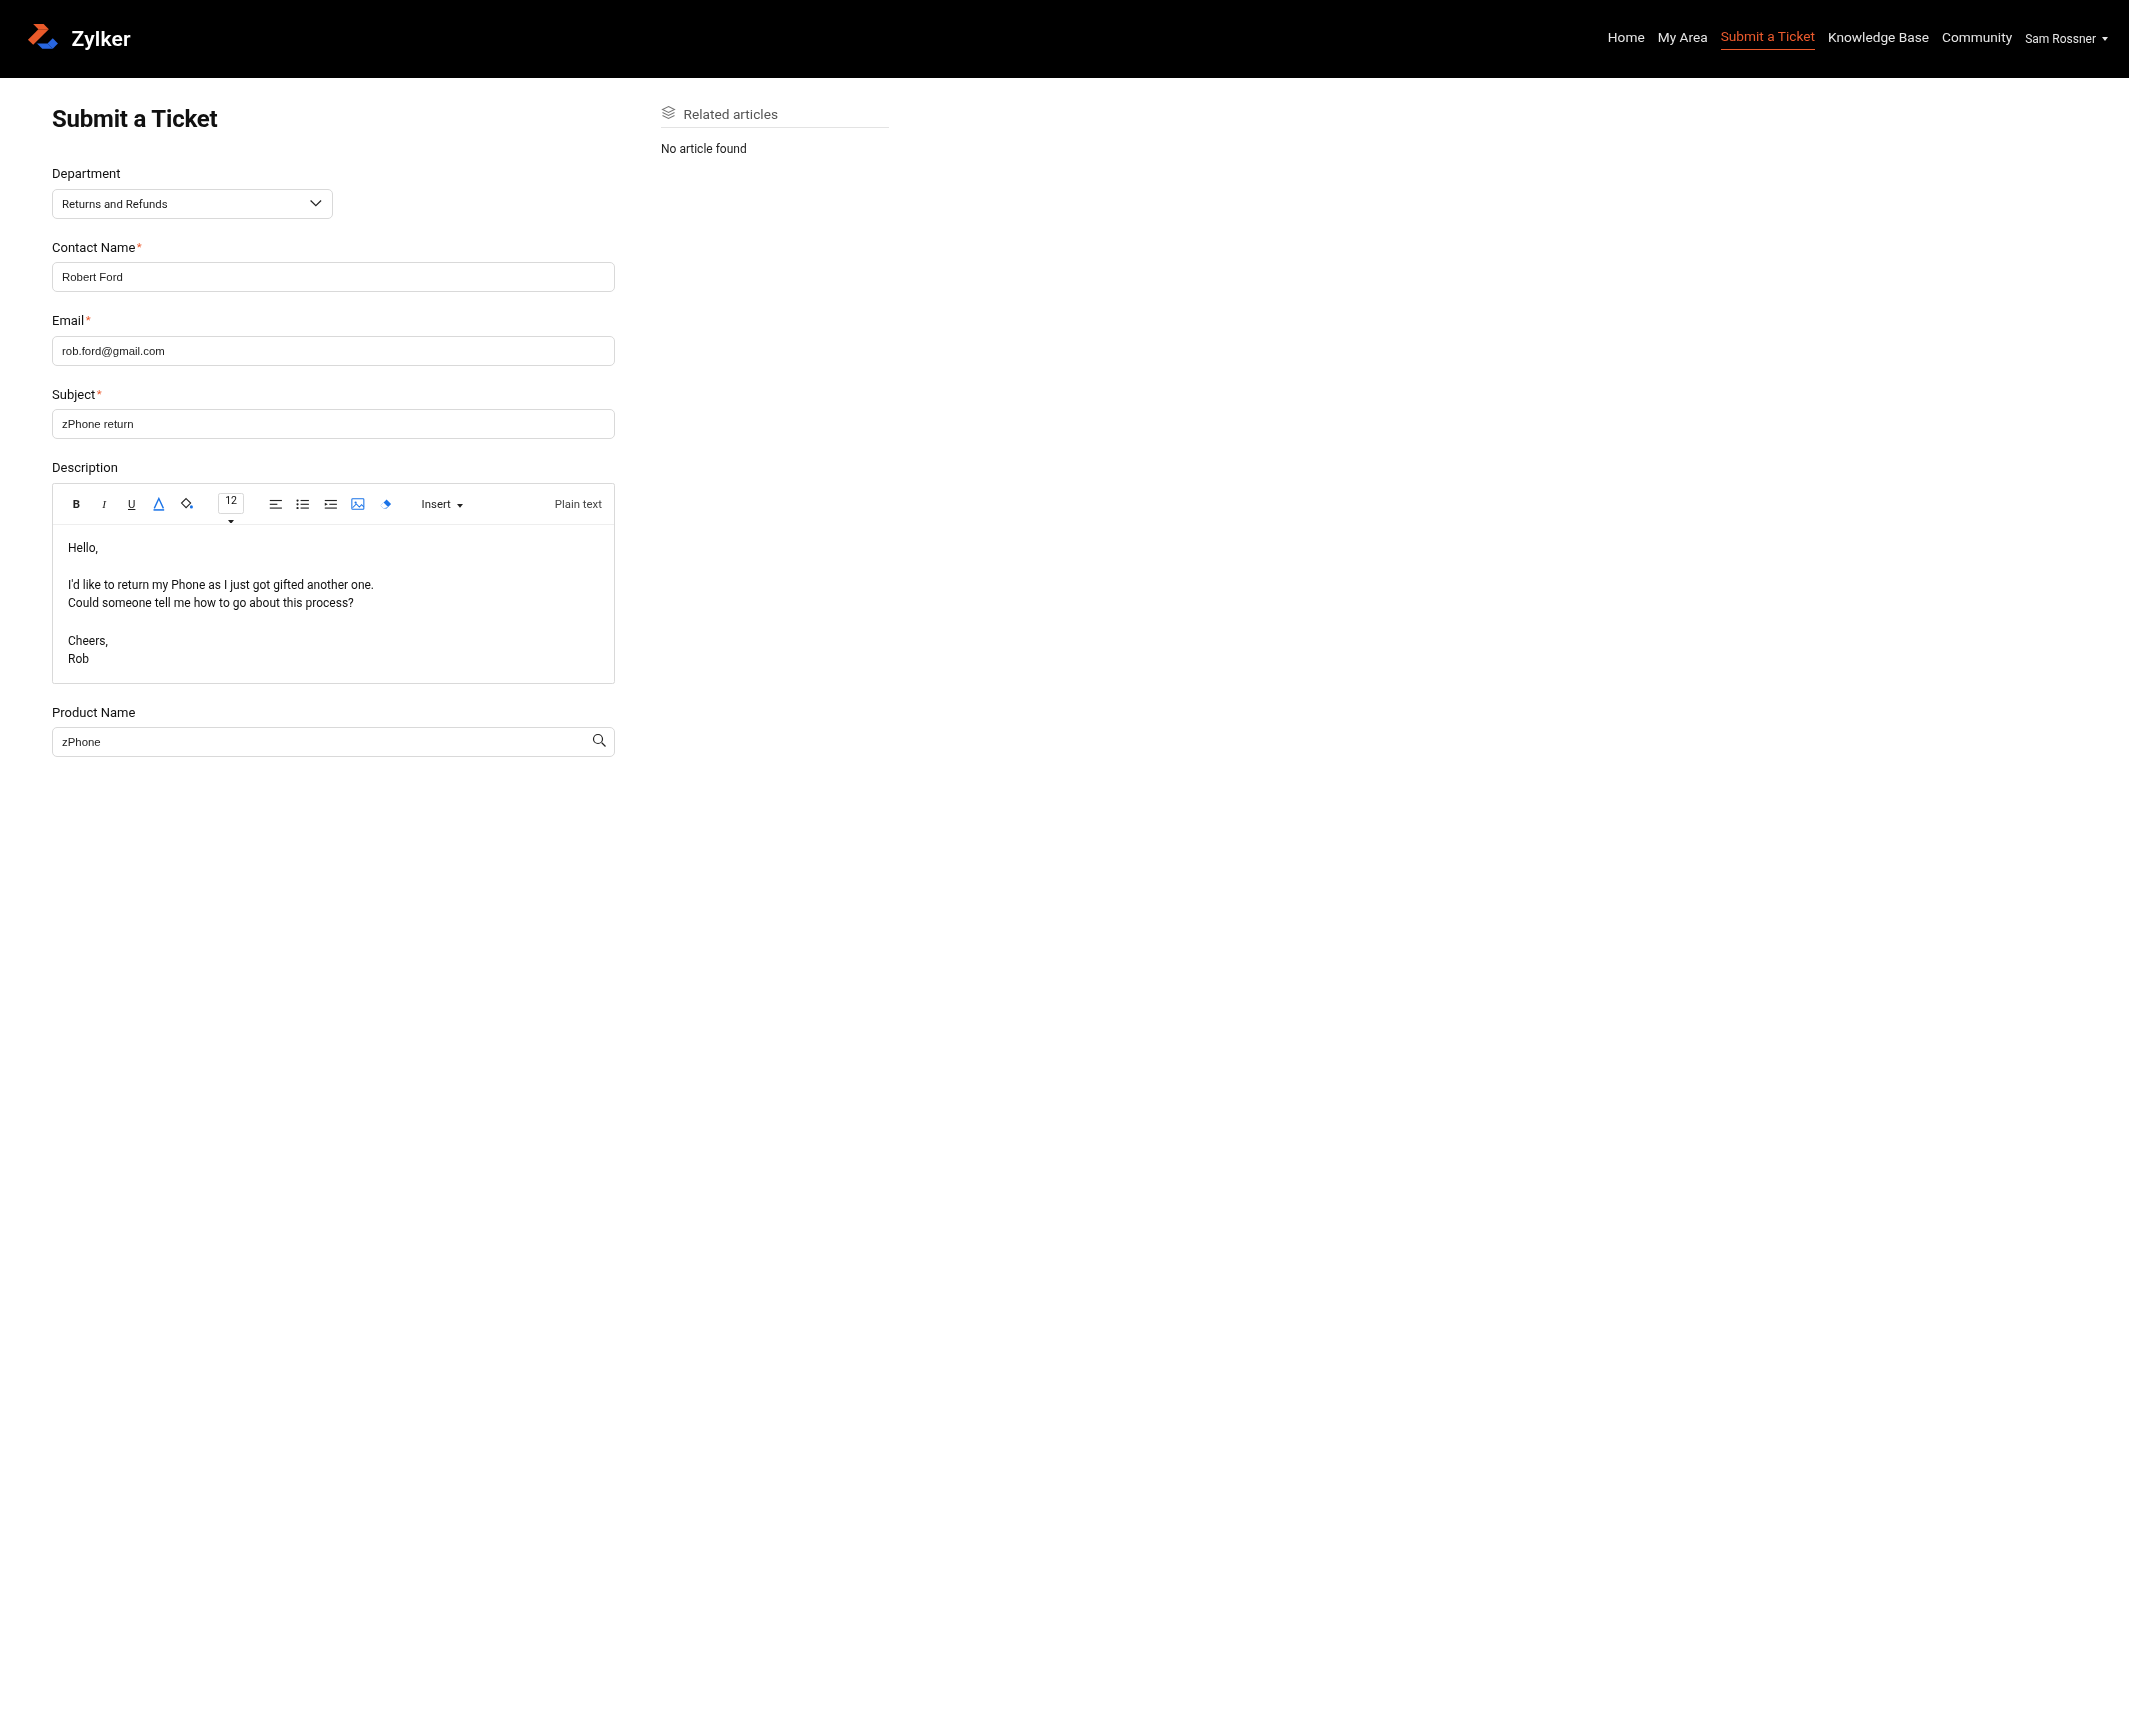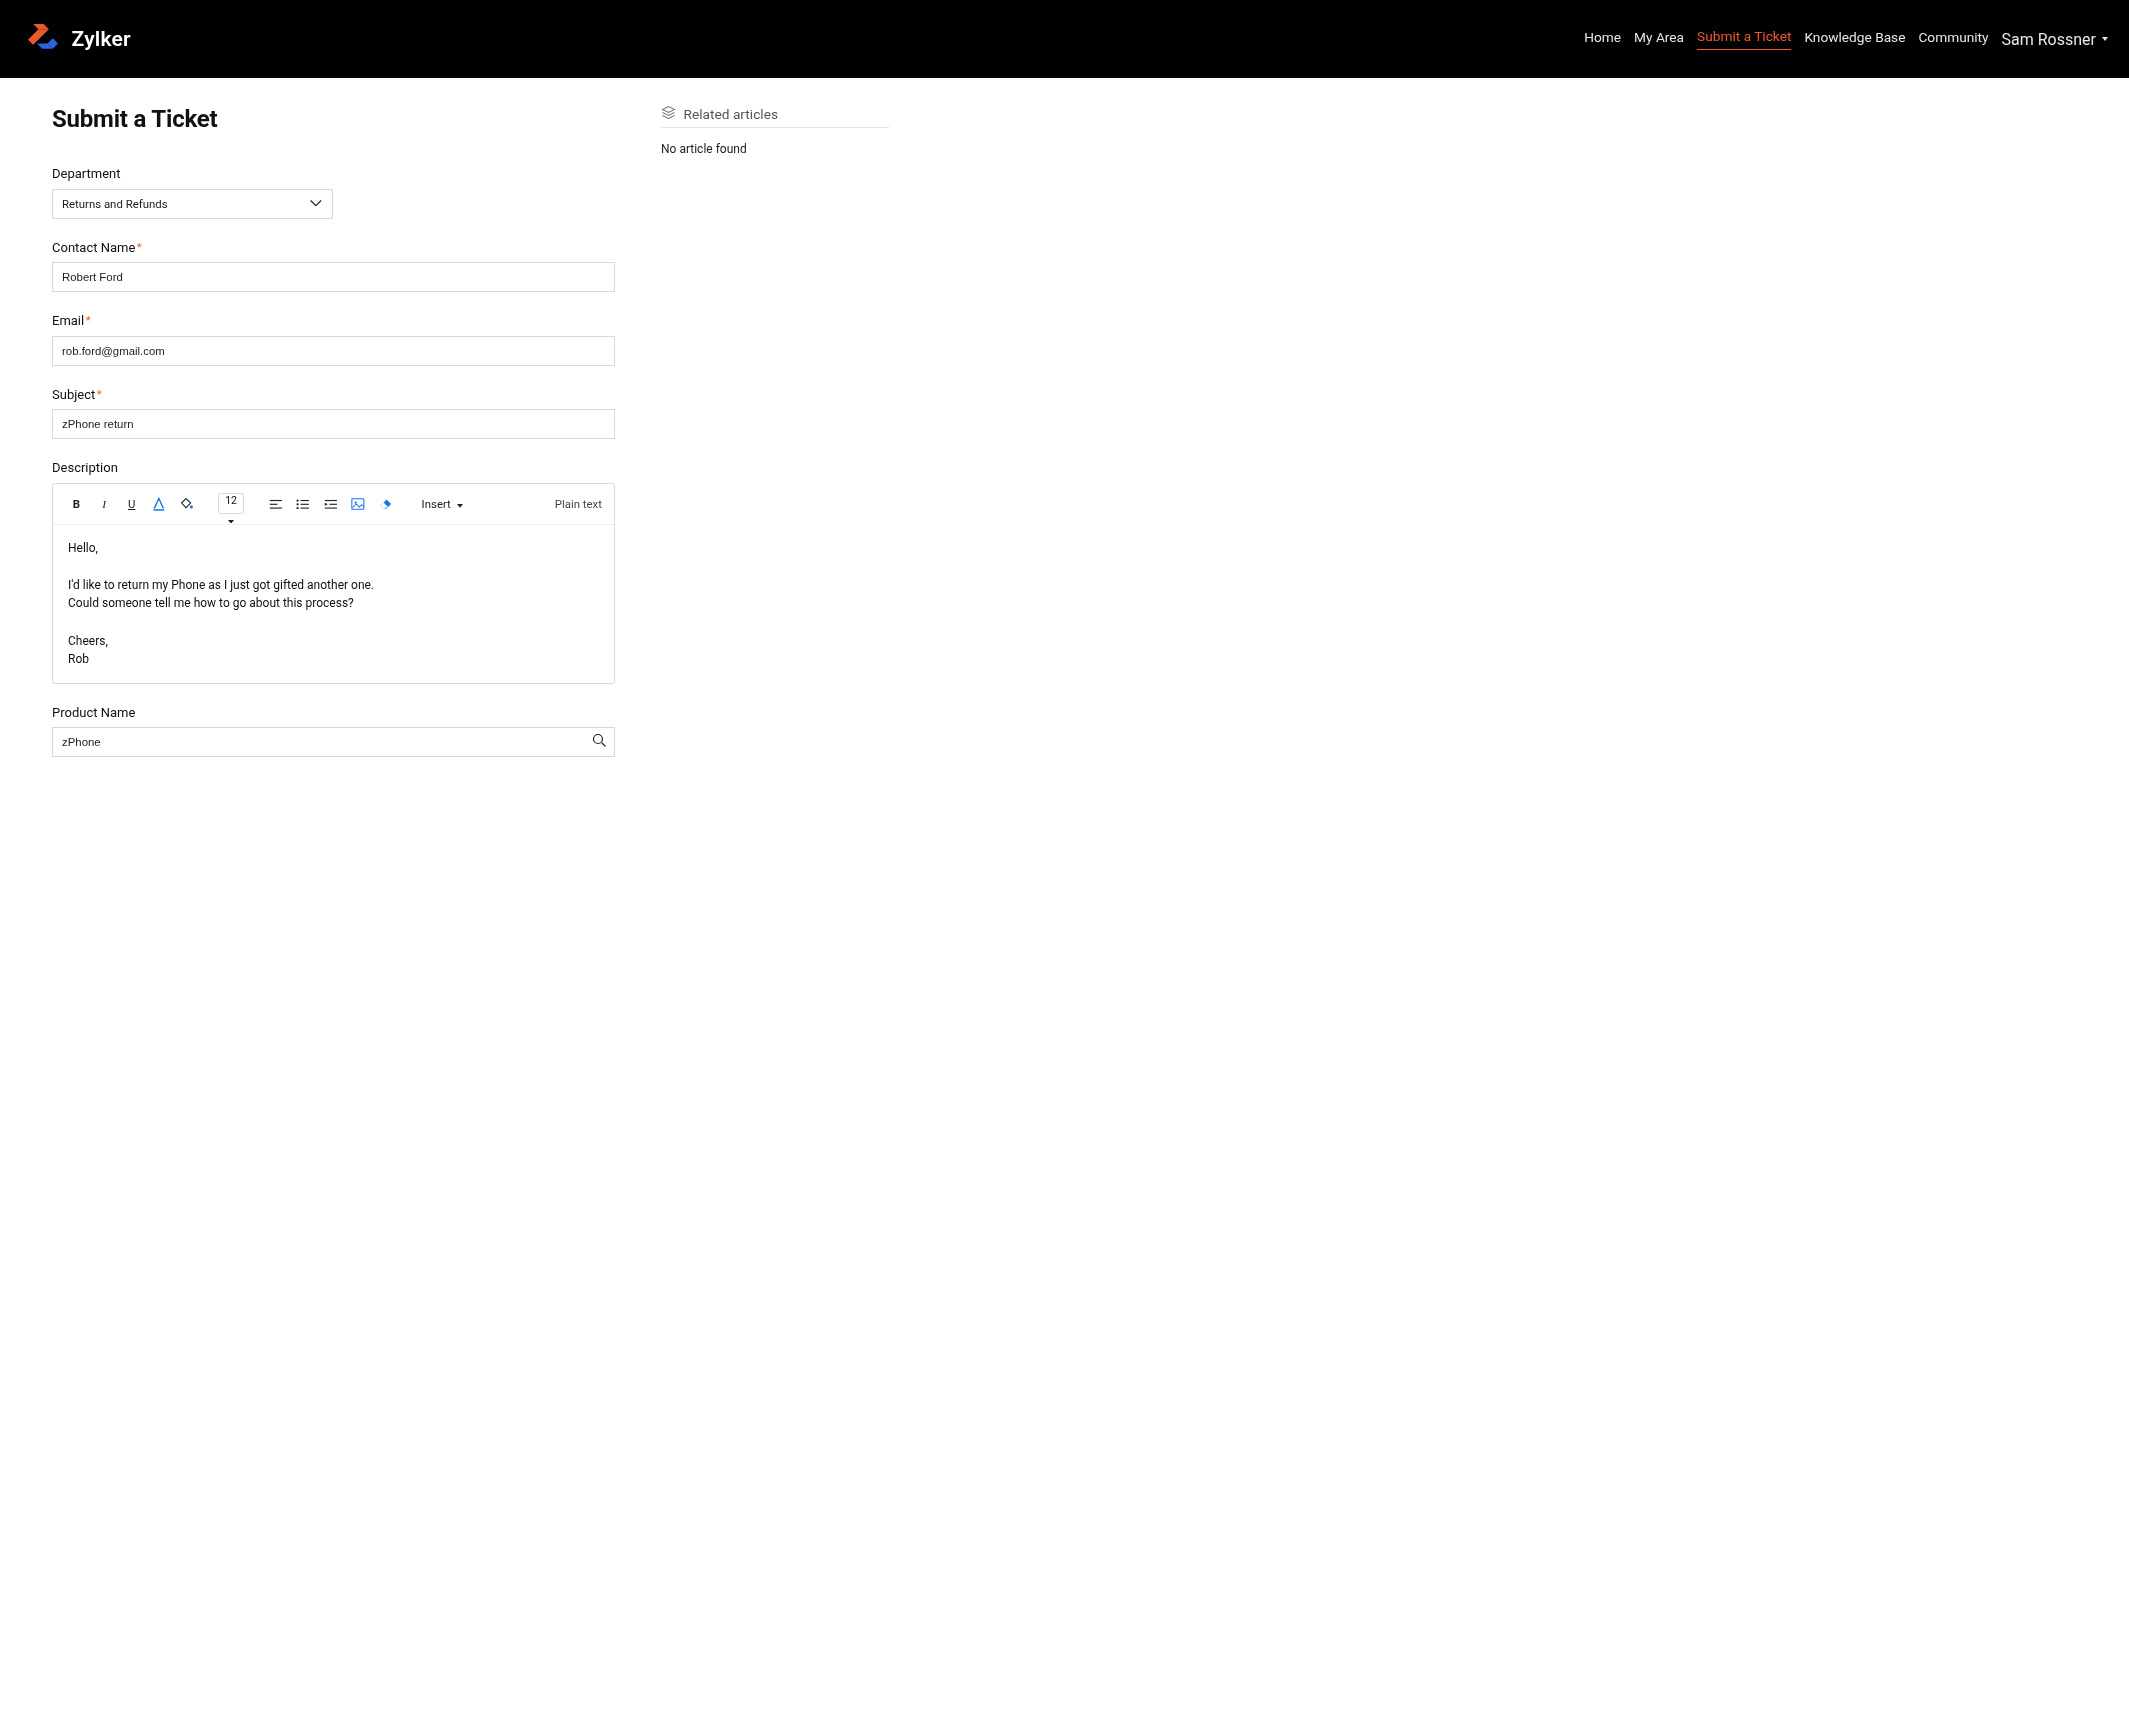--- a/index.html
+++ b/index.html
@@ -4,33 +4,33 @@
 <style>
 * { box-sizing: border-box; margin: 0; padding: 0; }
 body { font-family: -apple-system, BlinkMacSystemFont, "Segoe UI", Roboto, Helvetica, Arial, sans-serif; color: #111; background: #fff; }
 
 .topbar { background: #000000; height: 78px; display: flex; align-items: center; padding: 0 21px 0 21px; }
 .brand { display: flex; align-items: center; gap: 10.6px; cursor: pointer; }
 .brand-name { color: #fff; font-size: 21px; font-weight: 600; letter-spacing: 0.2px; }
 .nav { margin-left: auto; display: flex; align-items: center; gap: 13px; }
 .nav a { color: #e6e6e6; text-decoration: none; font-size: 13.7px; cursor: pointer; padding-bottom: 4.6px; }
 .nav a.active { color: #eb5a2d; border-bottom: 1.5px solid #eb5a2d; }
-.user-menu { display: flex; align-items: center; gap: 6px; color: #e6e6e6; font-size: 16px; cursor: pointer; }
+.user-menu { display: flex; align-items: center; gap: 6px; color: #e6e6e6; font-size: 12px; cursor: pointer; }
 .caret-down { width: 0; height: 0; border-left: 3.8px solid transparent; border-right: 3.8px solid transparent; border-top: 4.6px solid #e6e6e6; }
 
 .page { display: flex; padding: 27px 37px 46px 52px; gap: 46px; }
 .main { flex: 1; max-width: 563px; }
 .side { width: 228px; padding-top: 0; }
 
 h1.page-title { font-size: 24px; font-weight: 700; margin-bottom: 33px; letter-spacing: -0.2px; }
 
 .field { margin-bottom: 21px; }
 .field-label { font-size: 13px; margin-bottom: 7.6px; display: block; }
 .req::after { content: "*"; color: #eb5a2d; margin-left: 1.5px; font-size: 11.4px; vertical-align: top; }
-.control { width: 100%; border: 0.8px solid #d9d9d9; border-radius: 0; background: #fff; height: 30px; padding: 0 9px; font-size: 11.4px; color: #222; outline: none; }
+.control { width: 100%; border: 0.8px solid #d9d9d9; border-radius: 5px; background: #fff; height: 30px; padding: 0 9px; font-size: 11.4px; color: #222; outline: none; }
 .control.select { width: 281px; display: flex; align-items: center; justify-content: space-between; cursor: pointer; }
 .chev { display:inline-block; }
 .chev svg { display:block; }
 
 .editor { border: 0.8px solid #d9d9d9; border-radius: 2.3px; background: #fff; }
 .toolbar { display: flex; align-items: center; height: 41px; padding: 0 12px; border-bottom: 0.8px solid #eee; gap: 4.6px; }
 .tbtn { width: 23px; height: 23px; display:flex; align-items:center; justify-content:center; border-radius:2.3px; cursor:pointer; color:#222; font-size:11.4px; }
 .tb-sep { width: 10.6px; }
 .fontsize-box { border:0.8px solid #d9d9d9; border-radius:2.3px; height:21px; display:flex; align-items:center; padding:0 6px; gap:6px; font-size:10.6px; cursor:pointer;flex-direction:column; }
 .insert-box { display:flex; align-items:flex-end; gap:6px; font-size:11.4px; cursor:pointer; color:#222; padding:0 4.6px; }

